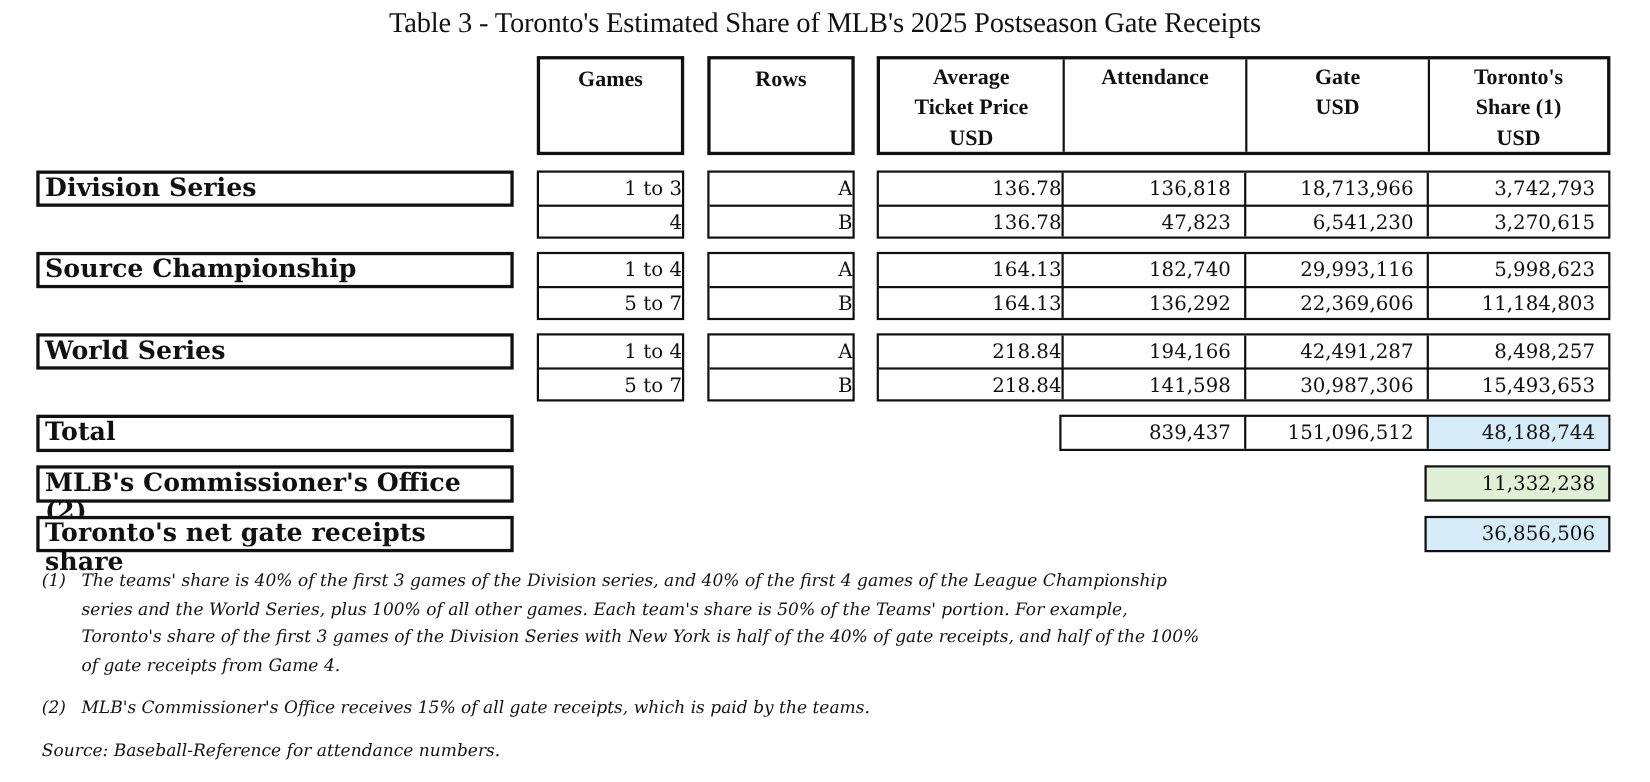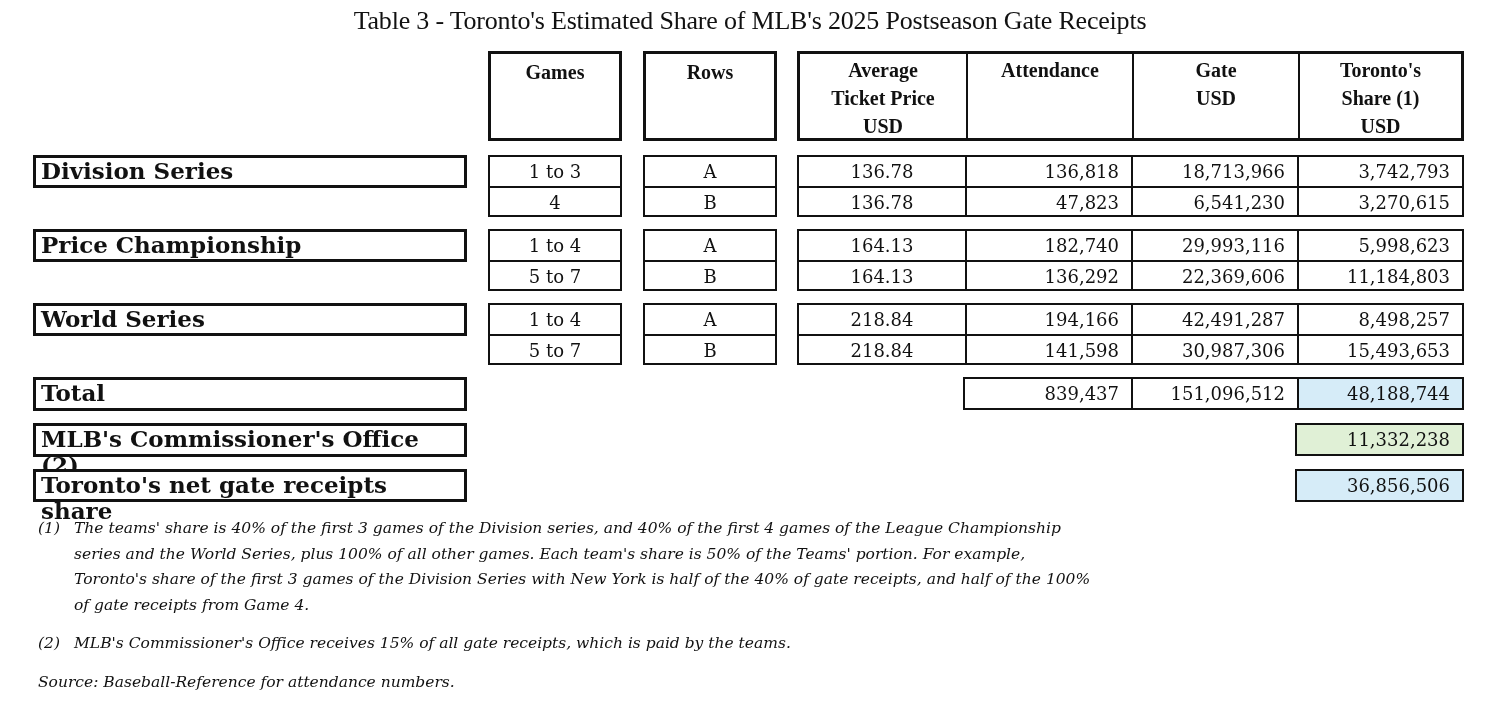--- a/index.html
+++ b/index.html
@@ -27,21 +27,21 @@
     }
 
     .grid { position: absolute; border: 2.5px solid #111; background: #fff; }
     .grid .row { position: absolute; left: 0; right: 0; height: 29px; }
     .grid .row.r2 { top: 29px; border-top: 2px solid #111; }
     .grid .cell {
       position: absolute; top: 0; bottom: 0;
       font-family: "DejaVu Serif", "Liberation Serif", serif;
       font-size: 18px; line-height: 29px; color: #111; white-space: nowrap;
     }
-    .c { text-align: center; }
+    .c { text-align: right; }
     .r { text-align: right; padding-right: 12px; }
     .vline { position: absolute; top: 0; bottom: 0; width: 2px; background: #111; }
 
     .single { position: absolute; border: 2.5px solid #111; height: 33px; }
     .single .cell {
       position: absolute; top: 0; bottom: 0;
       font-family: "DejaVu Serif", "Liberation Serif", serif;
       font-size: 18px; line-height: 29px; color: #111; text-align: right; padding-right: 12px; white-space: nowrap;
     }
 
@@ -117,21 +117,21 @@
   </div>
   <div class="row r2">
     <div class="cell c" style="left:0; width:166px;">136.78</div>
     <div class="cell r" style="left:168px; width:164px;">47,823</div>
     <div class="cell r" style="left:334px; width:164px;">6,541,230</div>
     <div class="cell r" style="left:500px; right:0;margin-left:34px;">3,270,615</div>
   </div>
 </div>
 
 <div class="label-box" style="top:229px; height:33px;">
-  <span>Price Championship</span>
+  <span>Source Championship</span>
 </div>
 <div class="grid" style="left:488px; top:229px; width:134px; height:62px;">
   <div class="row">
       <div class="cell c" style="left:0; right:0;">1 to 4</div>
     </div>
   <div class="row r2">
       <div class="cell c" style="left:0; right:0;">5 to 7</div>
     </div>
 </div>
 <div class="grid" style="left:643px; top:229px; width:134px; height:62px;">

